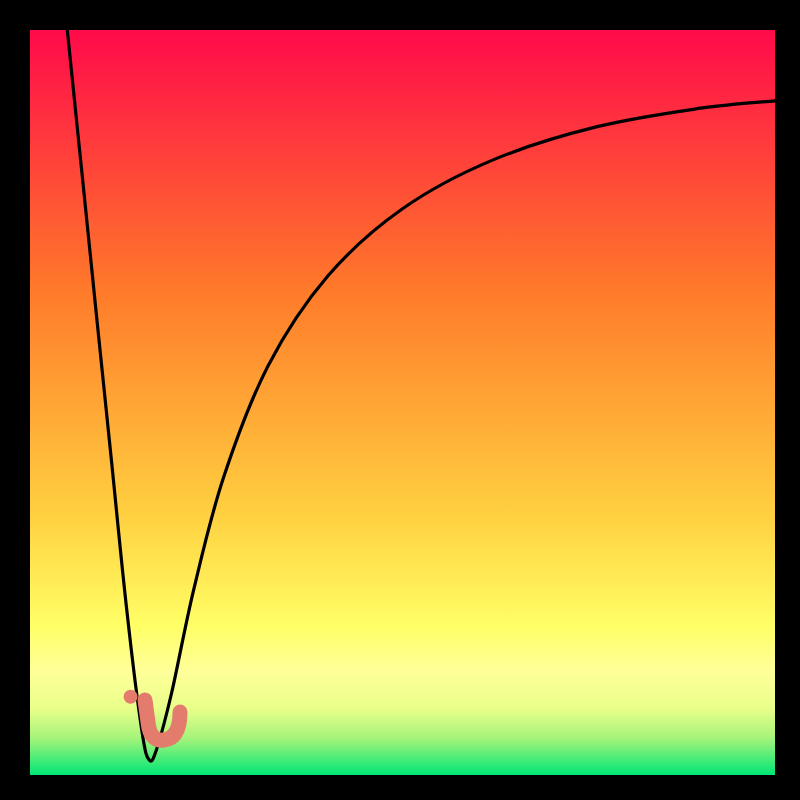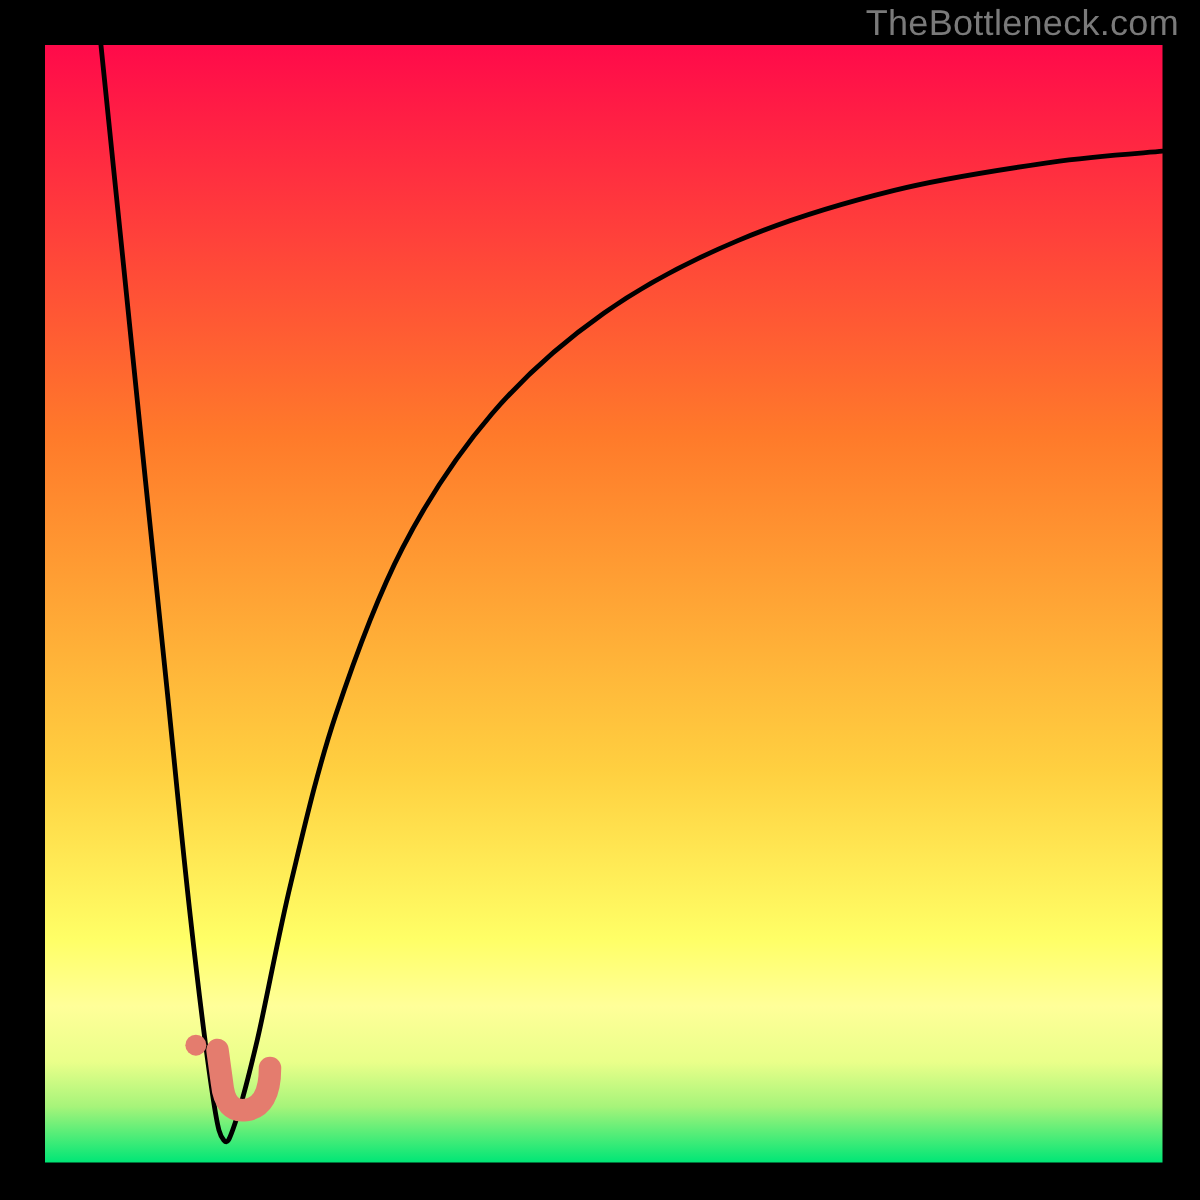--- a/index.html
+++ b/index.html
@@ -54,15 +54,14 @@
 
   <rect id="plot-rect" x="30" y="30" width="745" height="745" fill="url(#heat)"></rect>
 
   <path id="curve-path" d="M 67.3 30.0 C 69.7 54.2, 77.2 126.8, 82.2 175.3 C 87.1 223.7, 92.1 272.1, 97.0 320.6 C 102.0 369.0, 107.0 417.4, 112.0 465.8 C 116.9 514.3, 121.9 567.0, 126.9 611.1 C 131.8 655.2, 138.0 705.5, 141.8 730.3 C 145.5 755.1, 146.7 757.0, 149.2 760.1 C 151.7 763.2, 152.9 760.1, 156.7 748.9 C 160.4 737.8, 165.3 719.7, 171.6 693.0 C 177.8 666.4, 185.2 624.8, 193.9 588.8 C 202.6 552.7, 211.3 514.3, 223.7 477.0 C 236.1 439.8, 251.0 398.8, 268.4 365.2 C 285.8 331.7, 305.6 301.9, 328.0 275.8 C 350.4 249.8, 375.2 228.0, 402.5 208.8 C 429.8 189.6, 459.6 174.0, 491.9 160.4 C 524.2 146.7, 561.4 135.5, 596.2 126.9 C 631.0 118.2, 670.7 112.6, 700.5 108.2 C 730.3 103.9, 762.6 102.0, 775.0 100.8" fill="none" stroke="#000000" stroke-width="3.2" stroke-linecap="round"></path>
 
   <circle id="dot-marker" cx="130.575" cy="696.775" r="7" fill="#e47c6e"></circle>
 
   <path id="hook-marker" d="M 145 700 L 148 722 Q 150 742 164 740 Q 180 738 180 712" fill="none" stroke="#e47c6e" stroke-width="15" stroke-linecap="round" stroke-linejoin="round"></path>
 </svg>
 
-<div class="watermark">TheBottleneck.com</div>
 
 </div>
 
 </body></html>

